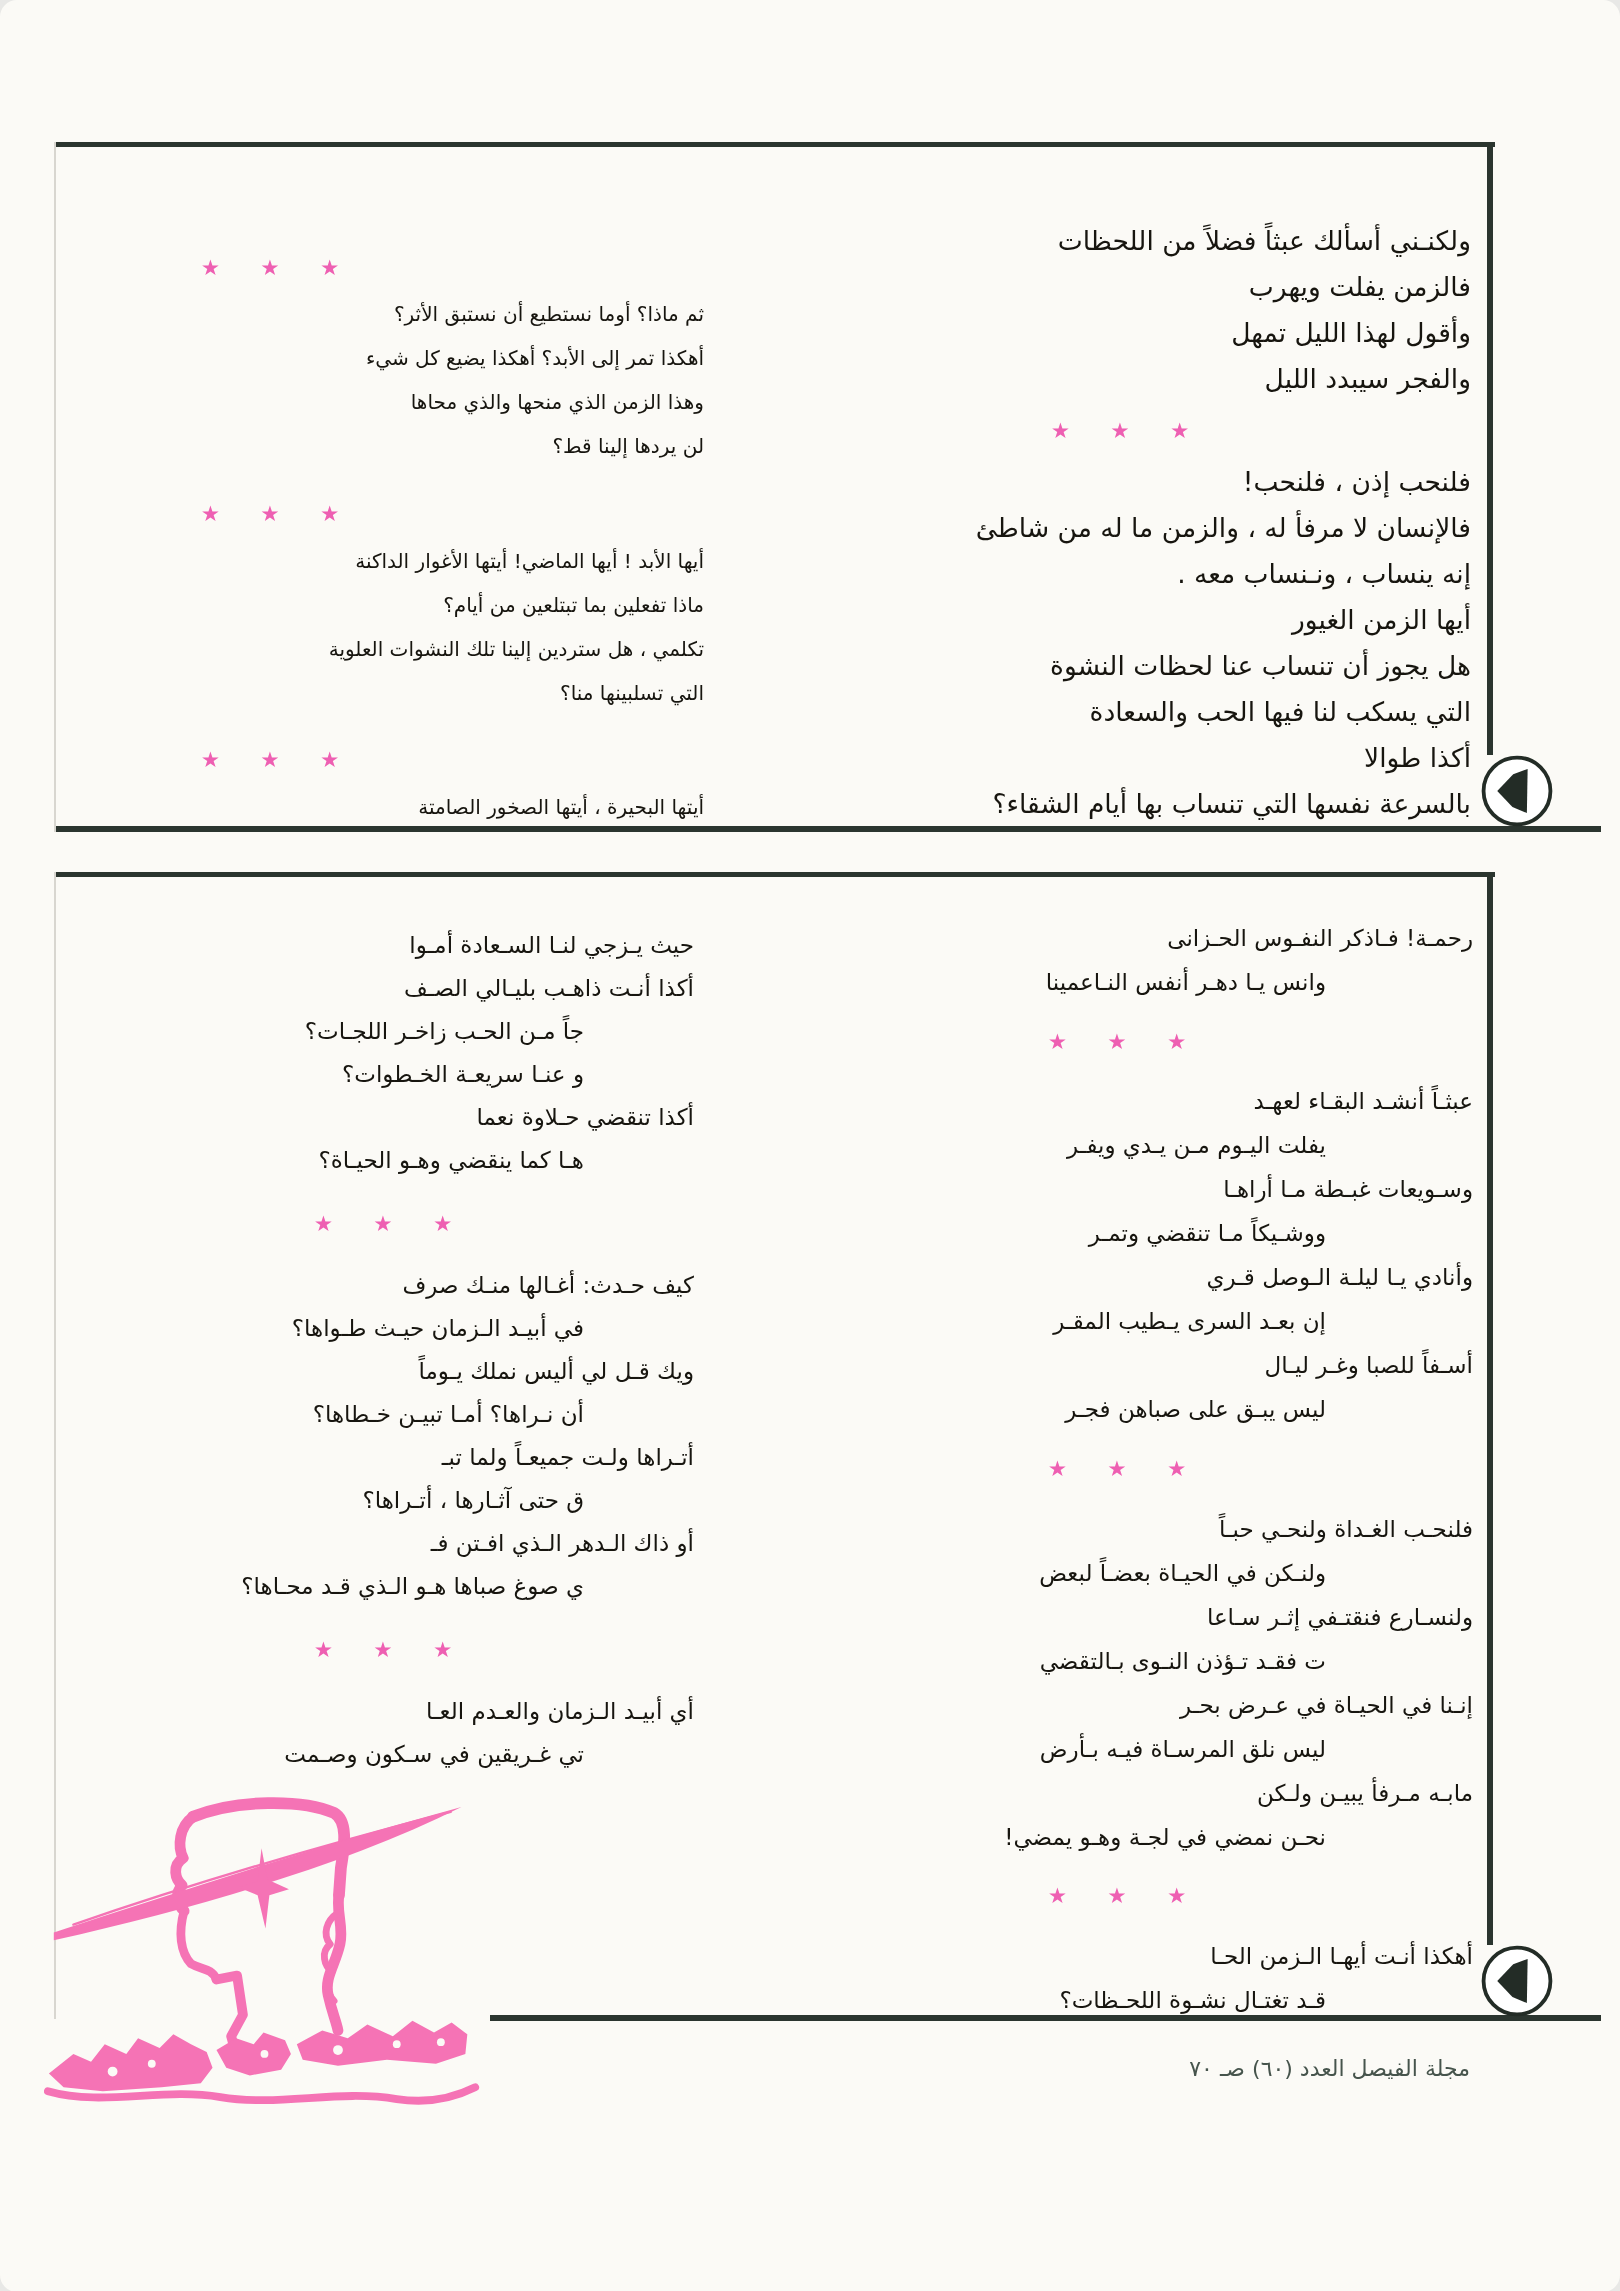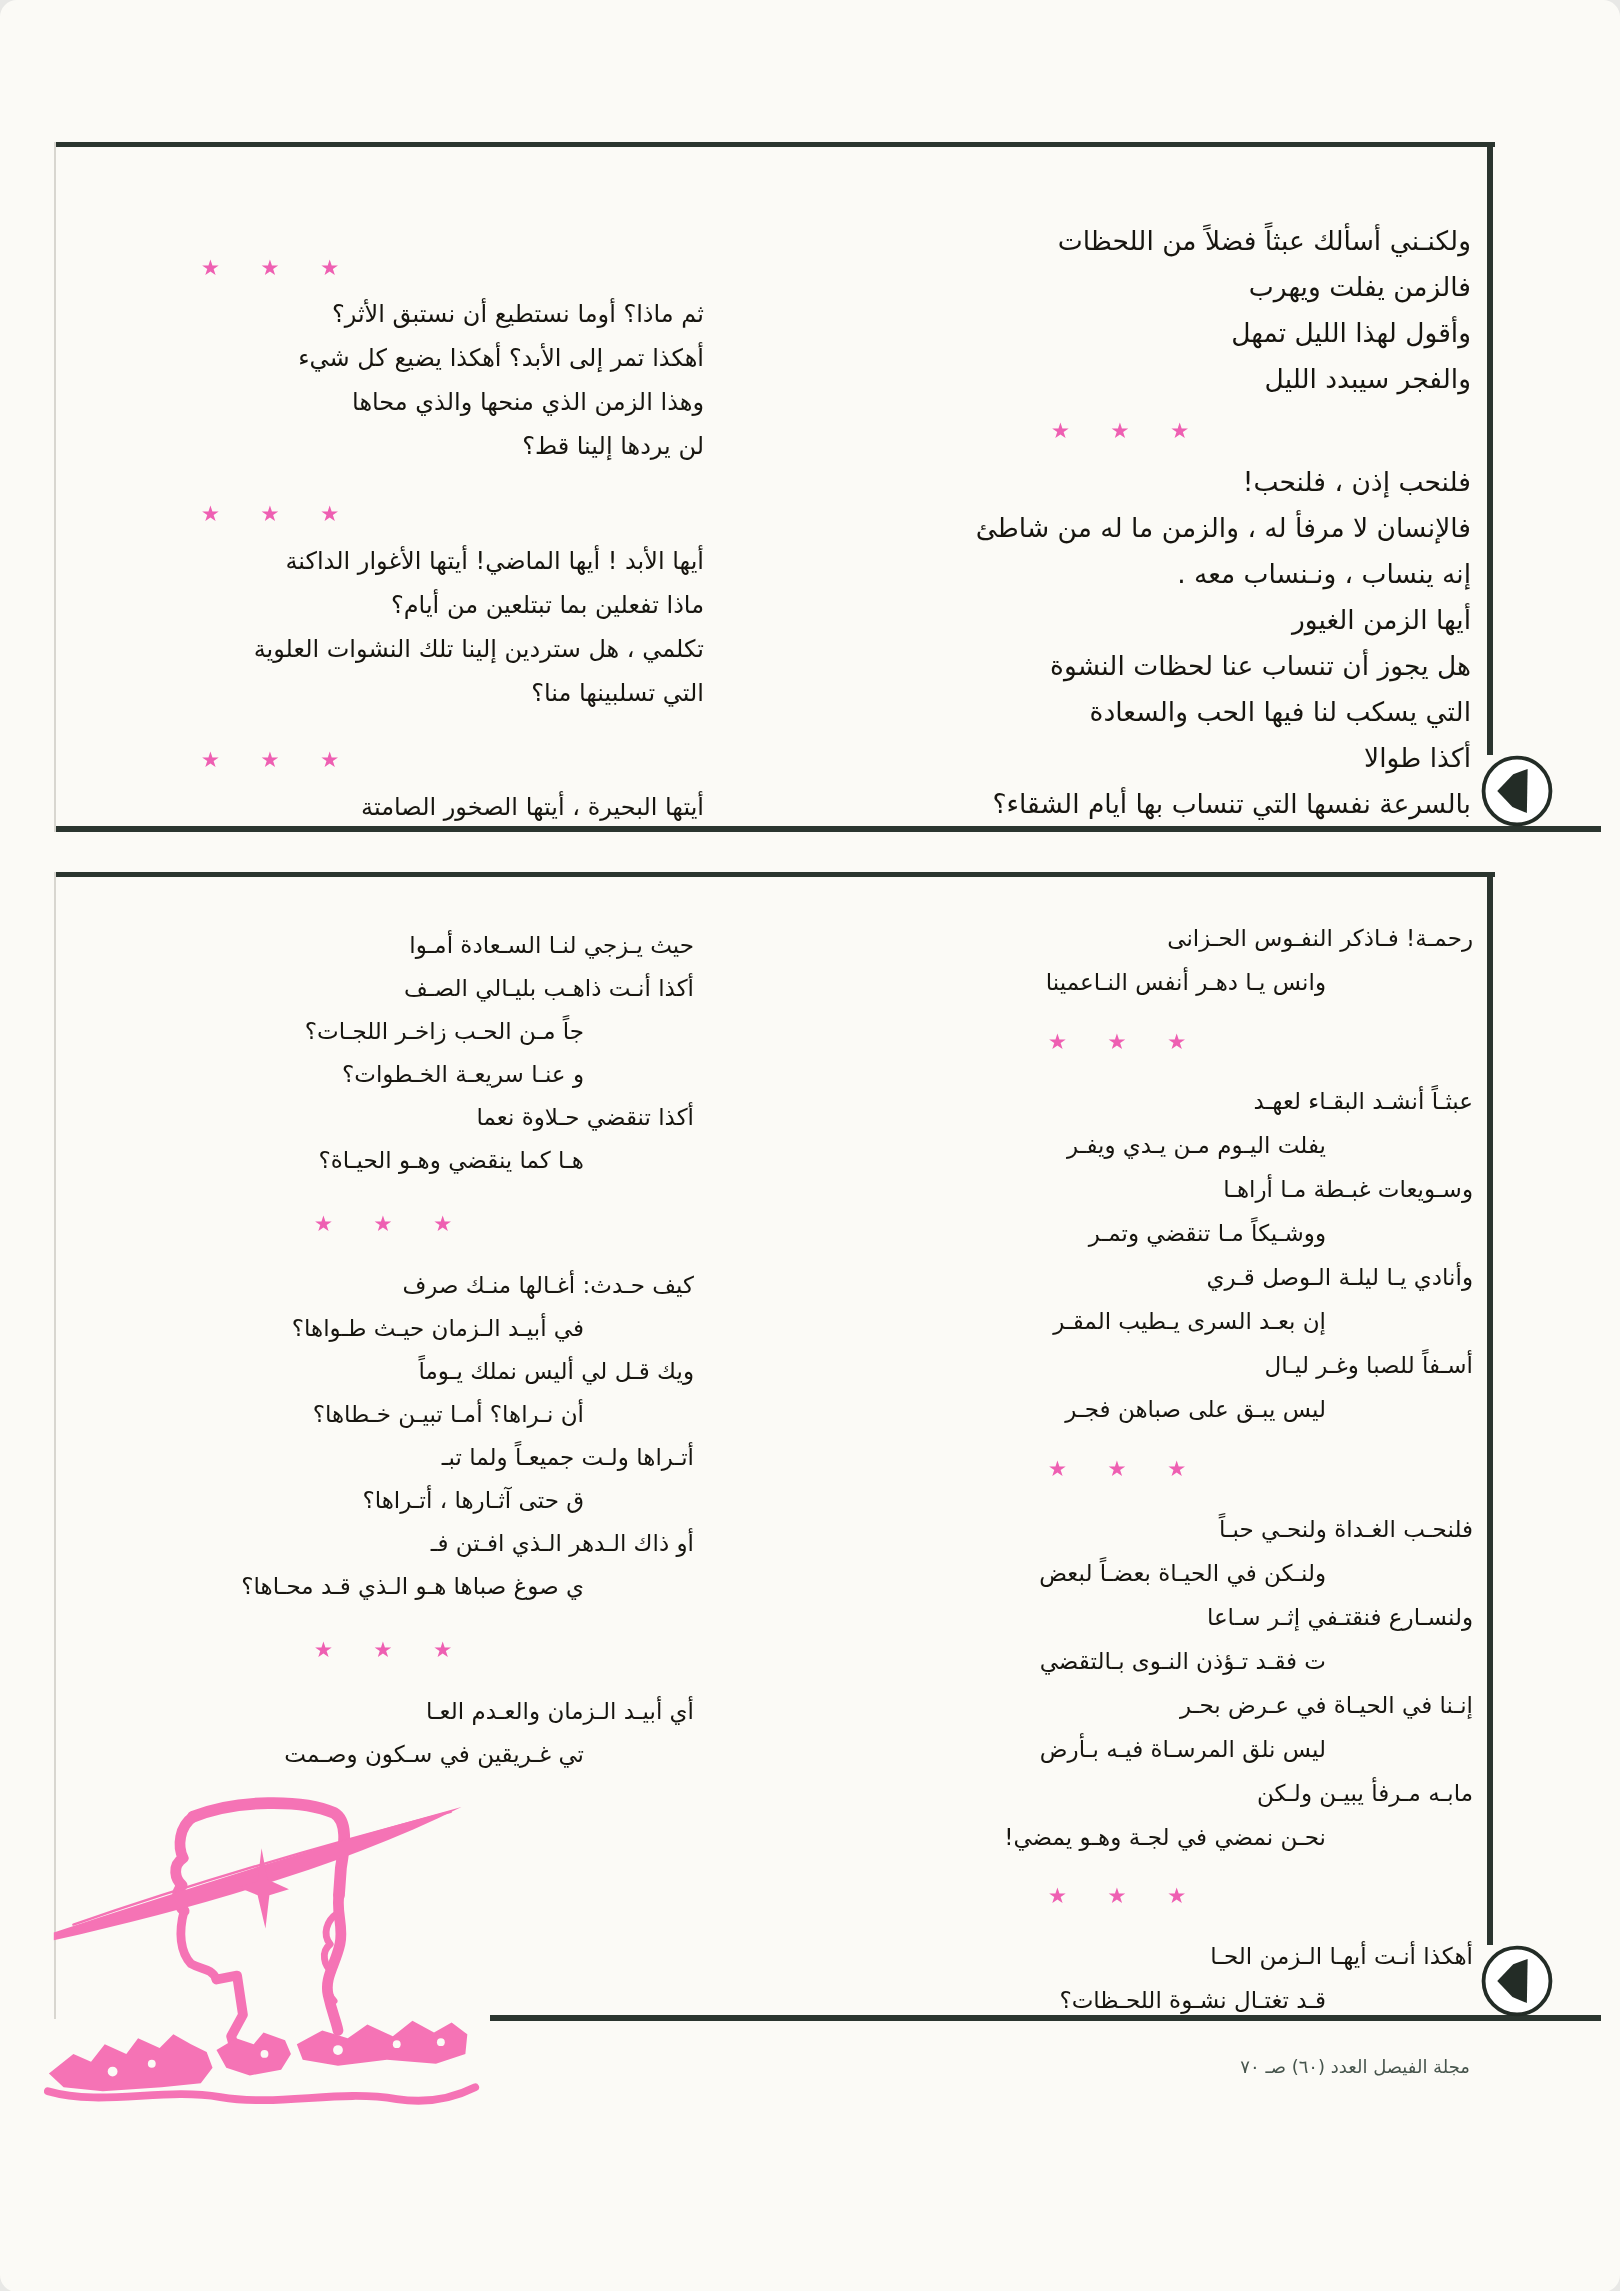--- a/index.html
+++ b/index.html
@@ -7,40 +7,40 @@
     position:relative;width:1620px;height:2292px;background:#fbfaf6;
     font-family:"DejaVu Sans",sans-serif;overflow:hidden;margin:0 auto;border-radius:17px;
   }
   
   .hline,.vline{position:absolute;background:#2b352f;}
   .faintline{position:absolute;background:#d8d6d0;}
   
   .col{position:absolute;direction:rtl;text-align:right;color:#17150f;white-space:nowrap;}
   .pline{font-size:23px;}
   #top-right-col .pline{line-height:46px;font-size:26.5px;}
-  #top-left-col  .pline{line-height:44px;font-size:24px;}
+  #top-left-col  .pline{line-height:44px;font-size:20px;}
   #bottom-right-col .pline{line-height:44px;}
   #bottom-left-col  .pline{line-height:43px;}
   .verse .hemi-b{margin-right:var(--hb,137px);}
   .stars{color:#ee5fb2;letter-spacing:16.7px;font-size:21.6px;}
   #top-right-col .stars{line-height:45px;margin:5.9px 0;padding-right:var(--sp);}
   #top-left-col  .stars{line-height:39px;margin:25.5px 0 5.9px;padding-right:var(--sp);}
   #bottom-right-col .stars{line-height:44px;margin:15.7px 0;padding-right:var(--sp);}
   #bottom-left-col  .stars{line-height:43px;margin:19.6px 0;padding-right:var(--sp);}
   #top-right-col{left:961px;top:218px;width:510px;--sp:265px;}
   #top-left-col{left:157px;top:222px;width:547px;--sp:348px;}
   #bottom-right-col{left:863px;top:916px;width:610px;--sp:270px;--hb:147px;}
   #bottom-left-col{left:88px;top:924px;width:606px;--sp:225px;--hb:110px;}
   
   .page-arrow{position:absolute;width:76px;height:76px;}
   
   #illustration{position:absolute;left:44px;top:1797px;width:439px;height:314px;}
   
   #footer{position:absolute;top:2056px;left:1127px;width:343px;text-align:right;
-          direction:rtl;font-size:18px;color:#46544c;}
+          direction:rtl;font-size:22px;color:#46544c;}
 </style>
 </head>
 <body>
 
 <div class="page">
 
   <div>
     <div class="hline" style="left:54px;top:142px;width:1441px;height:4.9px;"></div>
     <div class="hline" style="left:54px;top:826px;width:1547px;height:5.9px;"></div>
     <div class="vline" style="left:1487px;top:142px;width:5.9px;height:613px;"></div>

